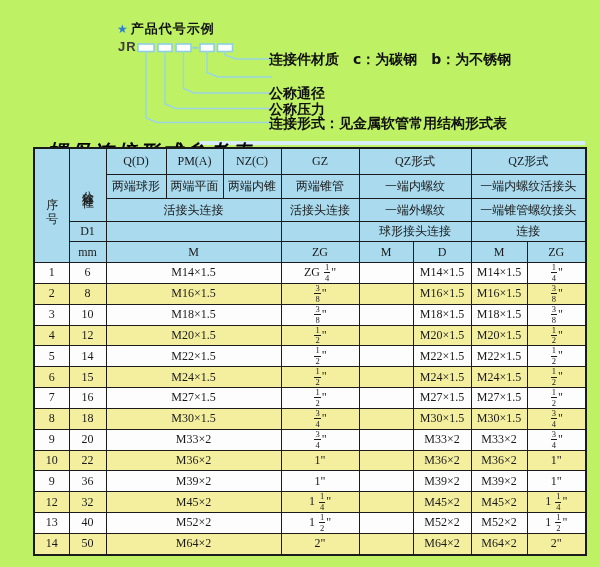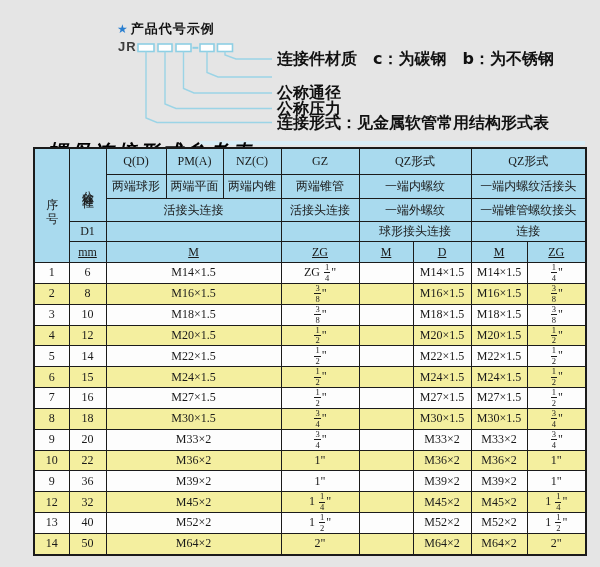--- a/index.html
+++ b/index.html
@@ -1,46 +1,46 @@
 <!DOCTYPE html>
 <html><head>
 <meta charset="utf-8">
 <style>
   html,body{margin:0;padding:0;background:#fff;}
-  .page{position:relative;width:600px;height:567px;background:#e5e5e5;overflow:hidden;
+  .page{position:relative;width:600px;height:567px;background:#bef264;overflow:hidden;
         font-family:"Liberation Serif",serif;color:#1a1a1a;}
 
   
   .diagram{position:absolute;left:0;top:0;width:600px;height:150px;}
   .diagram-title{position:absolute;left:117px;top:20px;font-family:"DejaVu Sans",sans-serif;
                  font-size:13px;font-weight:700;color:#111;letter-spacing:1px;white-space:nowrap;}
   .diagram-title .star{color:#2a7fd0;margin-right:2px;font-size:12px;}
   .jr{position:absolute;left:118px;top:39px;font-family:"Liberation Sans",sans-serif;
       font-size:13px;font-weight:700;color:#3c3c3c;letter-spacing:1px;}
   .code-svg{position:absolute;left:0;top:0;}
-  .dlabel{position:absolute;left:277px;height:16px;line-height:16px;white-space:nowrap;
-          font-family:"DejaVu Sans",sans-serif;font-size:16px;font-weight:600;color:#111;}
+  .dlabel{position:absolute;left:269px;height:16px;line-height:16px;white-space:nowrap;
+          font-family:"DejaVu Sans",sans-serif;font-size:14px;font-weight:600;color:#111;}
   .stripe{position:absolute;left:200px;top:141px;width:385px;height:4px;background:#d9edf6;}
 
   
   .table-title{position:absolute;left:31px;top:123px;margin:16px;font-family:"DejaVu Serif",serif;
                font-style:italic;font-weight:700;font-size:20px;letter-spacing:3px;color:#000;
                white-space:nowrap;}
 
   
   table.ref{position:absolute;left:33px;top:147px;width:552px;border-collapse:collapse;
             table-layout:fixed;border:2.5px solid #1b1b1b;}
   .ref th,.ref td{border:1.5px solid #1b1b1b;text-align:center;vertical-align:middle;
                   padding:0 1px;overflow:hidden;font-weight:normal;}
   .ref thead th{background:#a9daee;font-size:12px;}
   .ref .h1 th{height:25px;}
   .ref .h2 th{height:23px;font-family:Liberation Serif, serif;}
   .ref .h3 th{height:22px;}
   .ref .h4 th{height:19px;}
-  .ref .h5 th{height:20px;text-decoration:underline;}
+  .ref .h5 th{height:20px;}
   .ref tbody td{height:19.8px;font-size:12px;background:#fdfdfd;}
   .ref tbody tr:nth-child(even) td{background:#f4ef9f;}
   .vtext{writing-mode:vertical-rl;text-orientation:upright;margin:0 auto;}
   th.seqcell{letter-spacing:0;}
   th.seqcell .vtext{letter-spacing:16px;}
   th.dncell .vtext{letter-spacing:2px;}
 
   
   .vf{display:inline-flex;flex-direction:column;vertical-align:middle;font-size:8.5px;
       line-height:1.05;margin:0 1px;}

